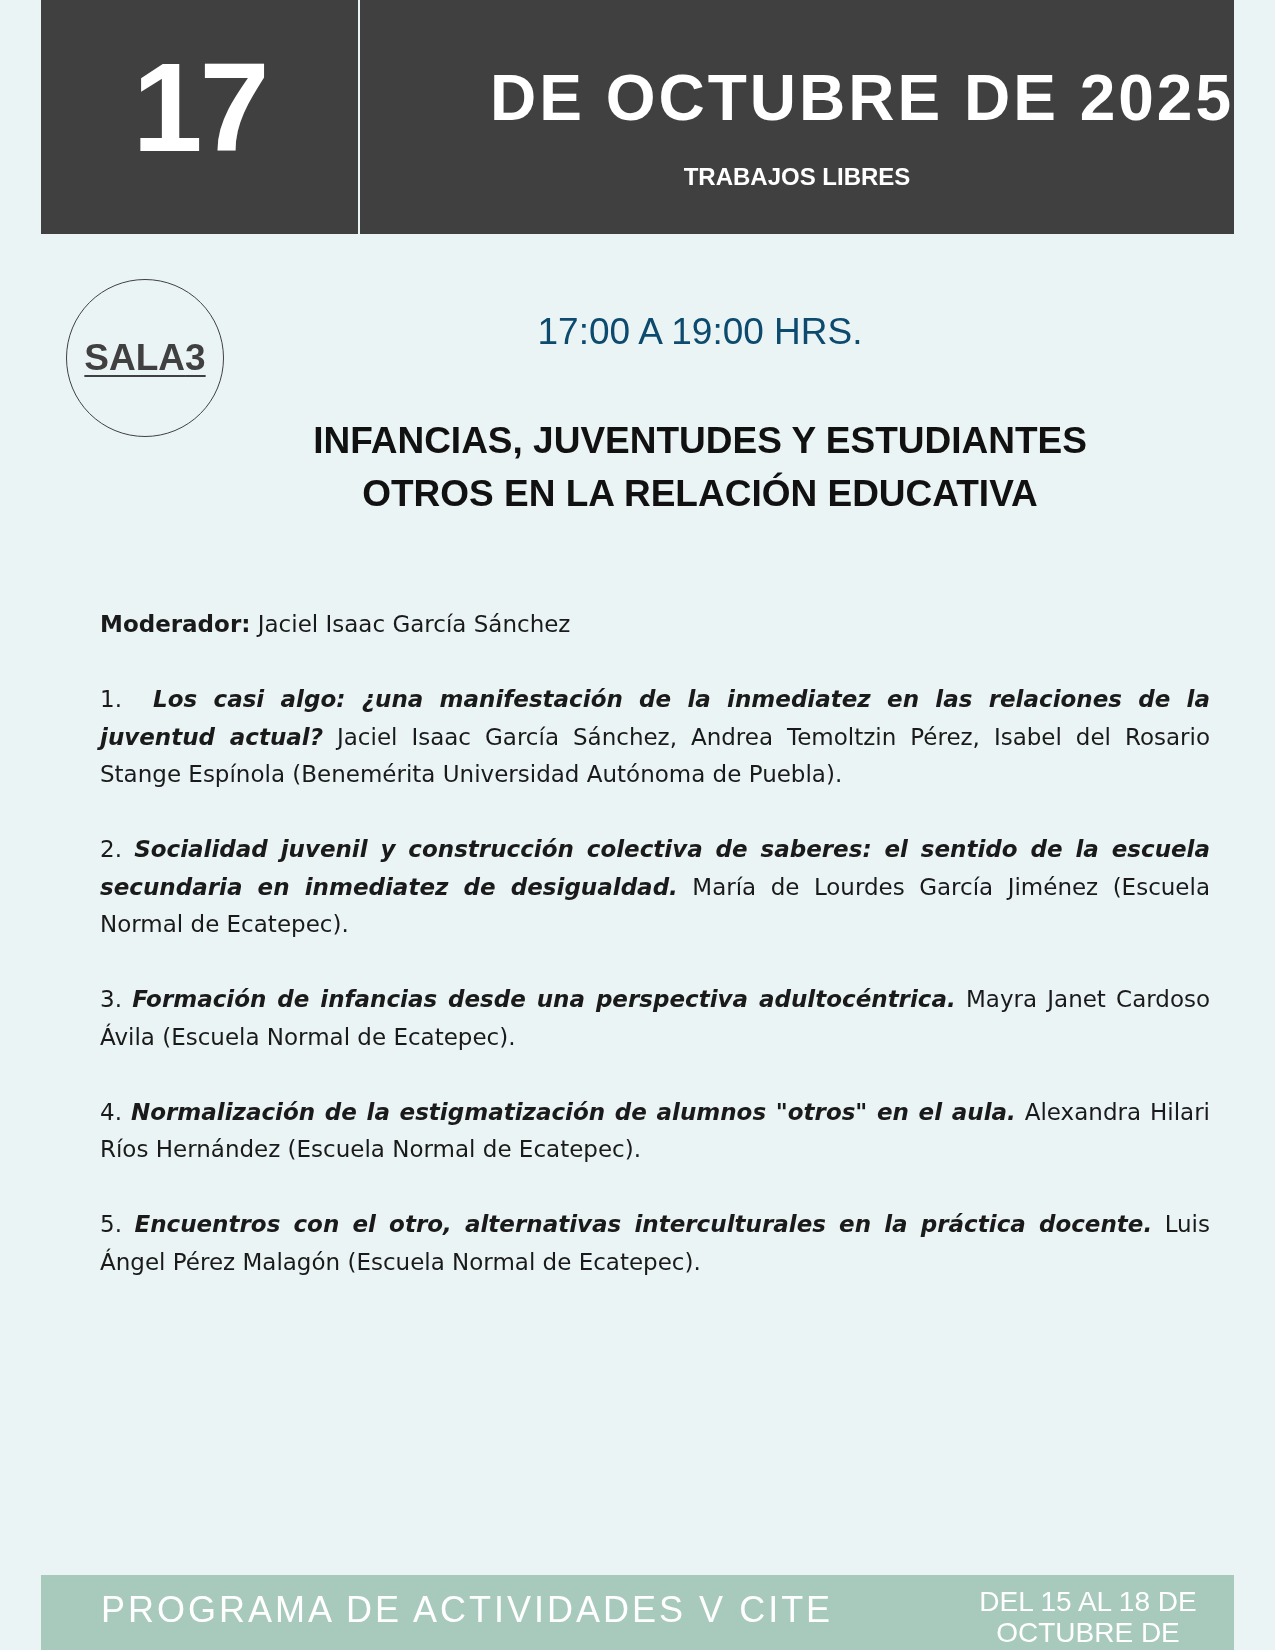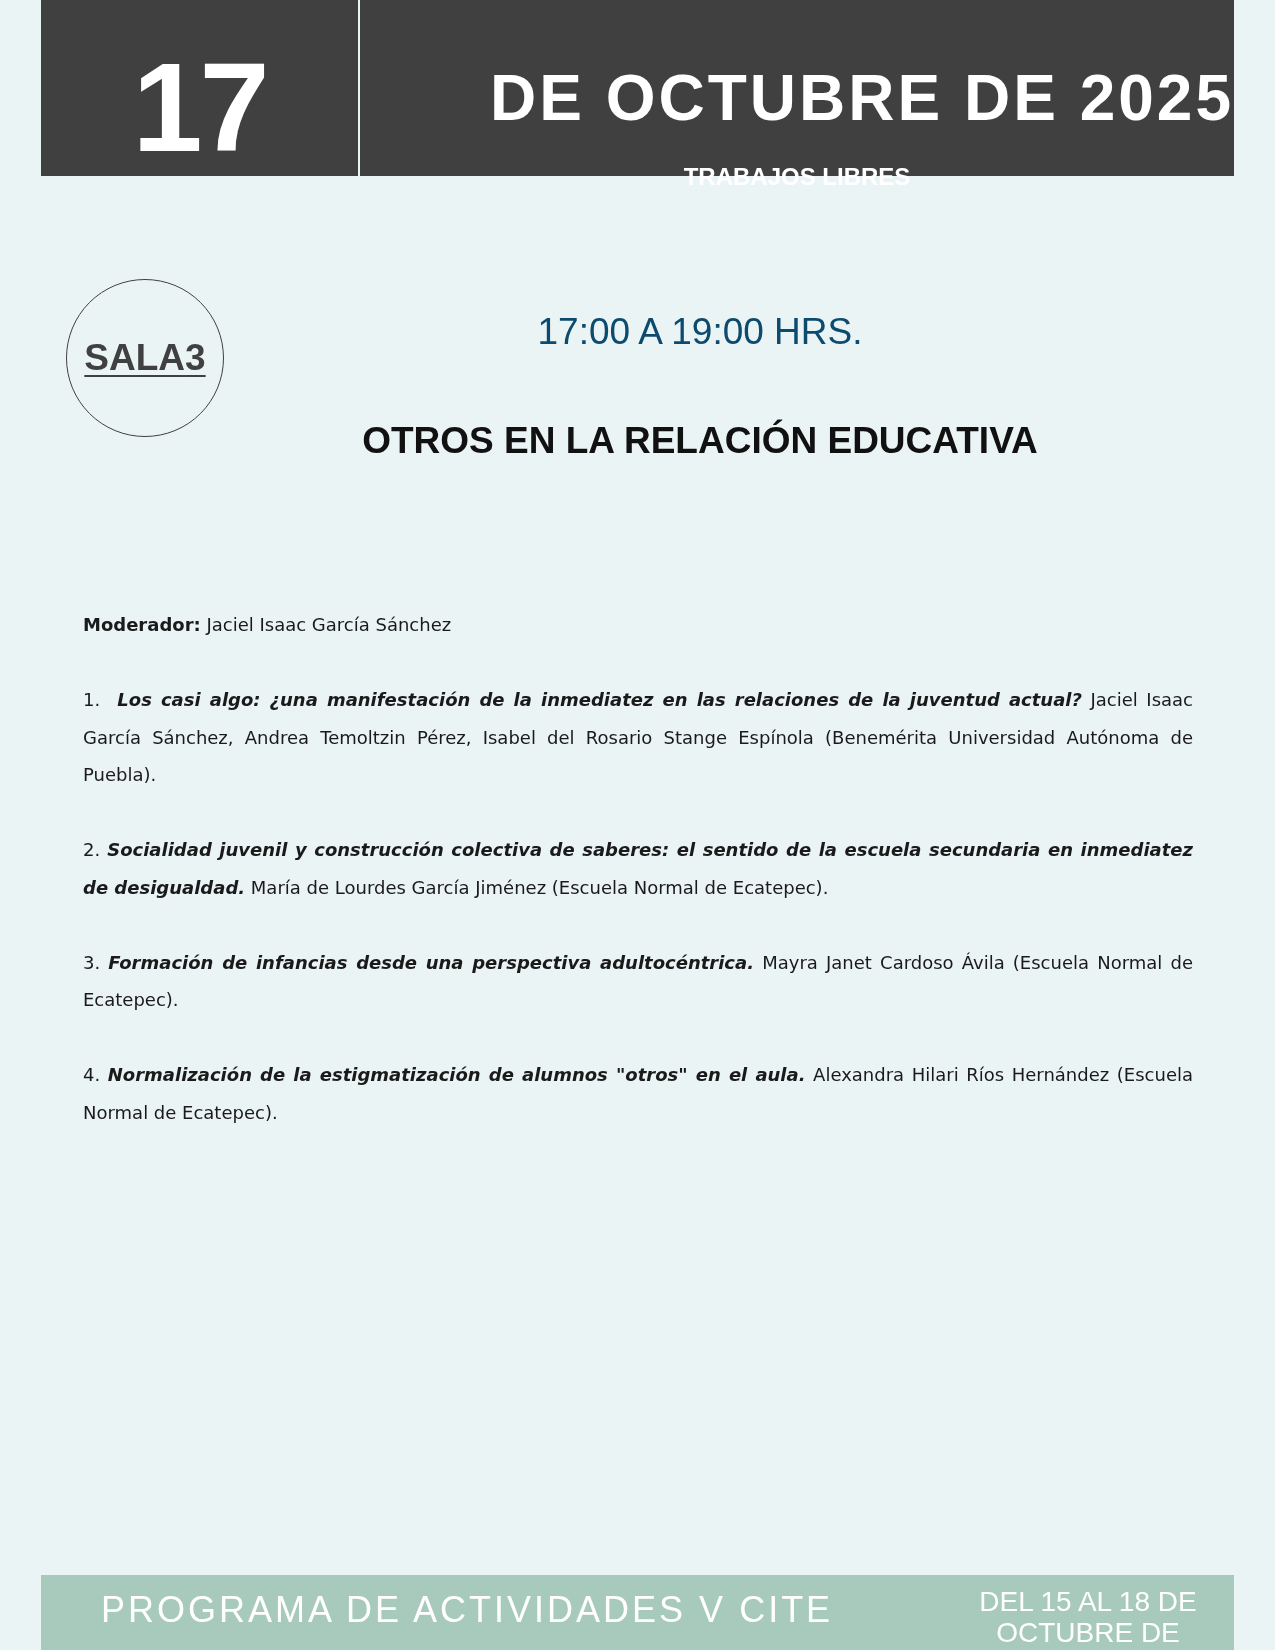--- a/index.html
+++ b/index.html
@@ -4,21 +4,21 @@
 <style>
   html, body { margin: 0; padding: 0; }
   body {
     width: 1275px; height: 1650px;
     background: #ebf4f5;
     position: relative; overflow: hidden;
     font-family: "Liberation Sans", sans-serif;
     color: #111;
   }
   .header {
-    position: absolute; left: 41px; top: 0; width: 1193px; height: 176px;
+    position: absolute; left: 41px; top: 0; width: 1193px; height: 234px;
     background: #404040;
   }
   .header-divider {
     position: absolute; left: 317px; top: 0; width: 2px; height: 234px;
     background: #ebf4f5;
   }
   .day-number {
     position: absolute; left: 0; top: 0; width: 317px; height: 234px;
     display: flex; align-items: center; justify-content: center;
     color: #fff; font-weight: bold; font-size: 126px; letter-spacing: -3px;
@@ -43,22 +43,22 @@
   .room-circle span { text-decoration: underline; text-decoration-thickness: 2px; text-underline-offset: 5px; }
   .time {
     position: absolute; left: 300px; top: 310px; width: 800px;
     text-align: center; font-size: 37px; line-height: 44px; color: #0c4a6e;
   }
   .session-title {
     position: absolute; left: 270px; top: 414px; width: 860px;
     text-align: center; font-weight: bold; font-size: 37px; line-height: 53px; color: #111;
   }
   .body {
-    position: absolute; left: 83px; top: 606px; width: 1110px;
-    font-family: "DejaVu Sans", sans-serif; font-size: 18px; line-height: 37.5px;
+    position: absolute; left: 100px; top: 606px; width: 1110px;
+    font-family: "DejaVu Sans", sans-serif; font-size: 23px; line-height: 37.5px;
     color: #1a1a1a; text-align: justify;
   }
   .body p { margin: 0 0 37.5px 0; }
   .body b { font-weight: bold; }
   .body .title { font-weight: bold; font-style: italic; }
   .footer {
     position: absolute; left: 41px; top: 1575px; width: 1193px; height: 75px;
     background: #a8cabd;
     text-align: center;
   }
@@ -82,20 +82,21 @@
 </div>
 
 <div class="room-circle">
   <span>SALA</span>
   <span>3</span>
 </div>
 
 <div class="time">17:00 A 19:00 HRS.</div>
 
 <div class="session-title">
+  <div>INFANCIAS, JUVENTUDES Y ESTUDIANTES</div>
   <div>OTROS EN LA RELACIÓN EDUCATIVA</div>
 </div>
 
 <div class="body">
   <p>
     <b>Moderador:</b>
     <span>Jaciel Isaac García Sánchez</span>
   </p>
   <p>
     <span>1.</span>&nbsp;
@@ -110,20 +111,25 @@
   <p>
     <span>3.</span>
     <span class="title">Formación de infancias desde una perspectiva adultocéntrica.</span>
     <span>Mayra Janet Cardoso Ávila (Escuela Normal de Ecatepec).</span>
   </p>
   <p>
     <span>4.</span>
     <span class="title">Normalización de la estigmatización de alumnos "otros" en el aula.</span>
     <span>Alexandra Hilari Ríos Hernández (Escuela Normal de Ecatepec).</span>
   </p>
+  <p>
+    <span>5.</span>
+    <span class="title">Encuentros con el otro, alternativas interculturales en la práctica docente.</span>
+    <span>Luis Ángel Pérez Malagón (Escuela Normal de Ecatepec).</span>
+  </p>
 </div>
 
 <div class="footer">
   <div class="footer-program">PROGRAMA DE ACTIVIDADES V CITE</div>
   <div class="footer-dates">
     <div>DEL 15 AL 18 DE</div>
     <div>OCTUBRE DE 2025</div>
   </div>
 </div>
 

